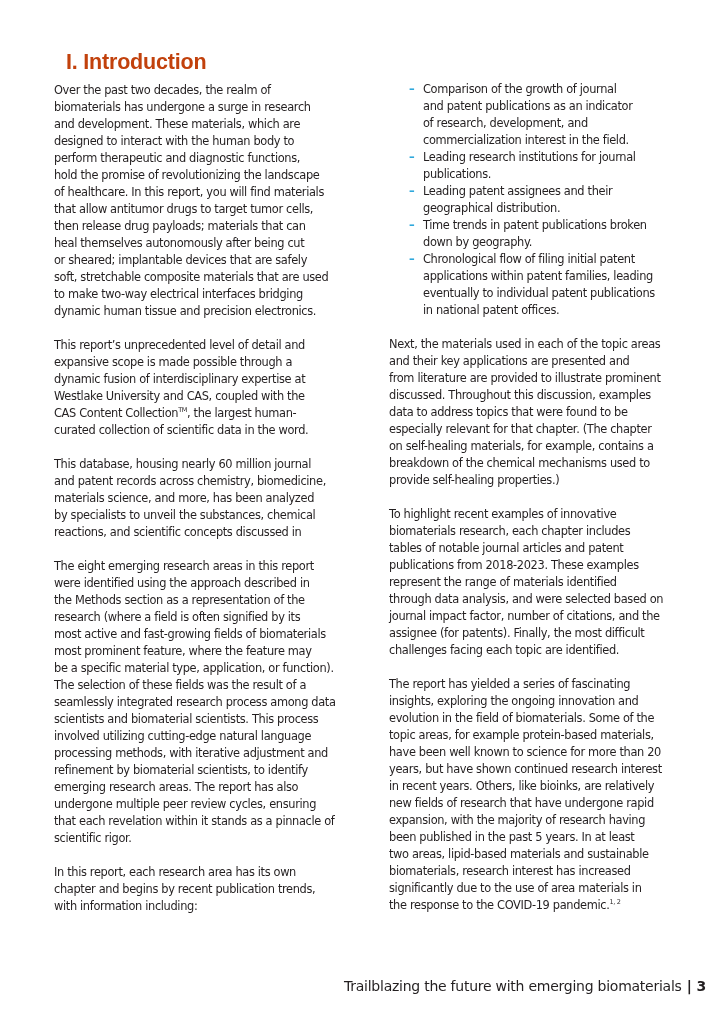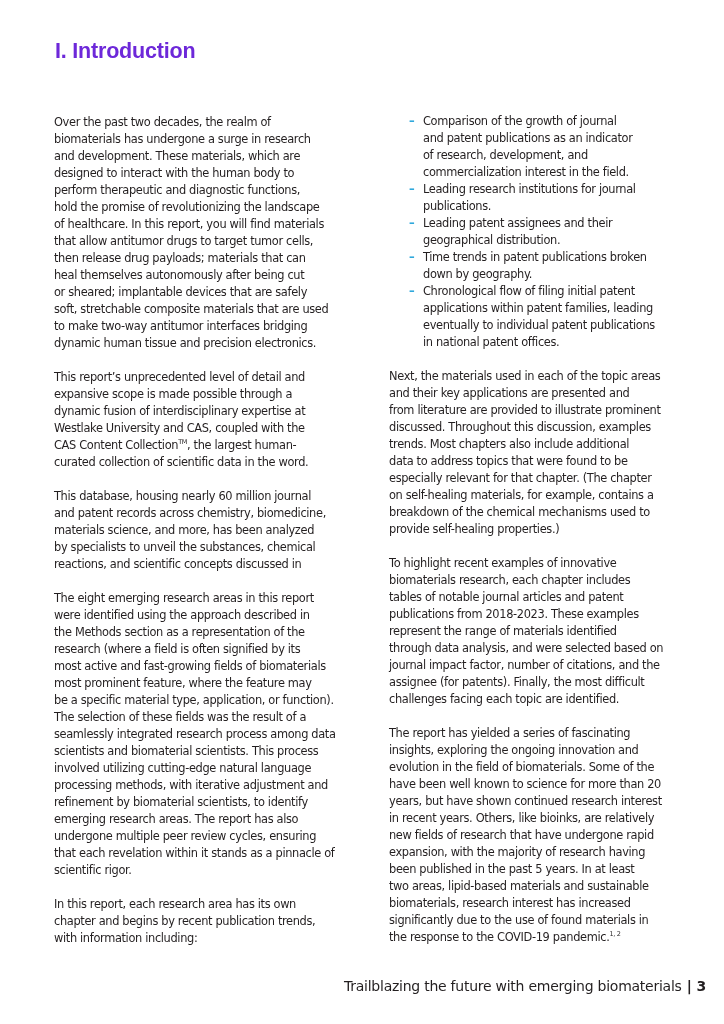--- a/index.html
+++ b/index.html
@@ -1,23 +1,23 @@
 <!DOCTYPE html>
 <html><head>
   <meta charset="utf-8">
   <style>
     html, body { margin: 0; padding: 0; background: #ffffff; }
     body { width: 724px; height: 1024px; position: relative; overflow: hidden;
            font-family: "DejaVu Sans", sans-serif; color: #231f20; }
-    .title { position: absolute; left: 54px; top: 38px; margin: 1px;
+    .title { position: absolute; left: 54px; top: 38px; margin: 12px;
              font-family: "Liberation Sans", sans-serif; font-weight: bold;
-             font-size: 21.5px; color: #6d28d9; letter-spacing: -0.2px; }
+             font-size: 21.5px; color: #c2410c; letter-spacing: -0.2px; }
     .col { position: absolute; top: 82px; width: 310px;
            font-family: "DejaVu Sans", sans-serif; font-size: 11.4px;
-           line-height: 17px; color: #231f20; letter-spacing: -0.35px; margin-top: 32px; }
+           line-height: 17px; color: #231f20; letter-spacing: -0.35px; }
     .col.left { left: 54px; }
     .col.right { left: 389px; top: 81px; width: 318px; }
     .para { margin: 0 0 17px 0; }
     .line { display: block; white-space: nowrap; }
     .bullets { margin: 0 0 17px 0; padding: 0; list-style: none; }
     .bullet { position: relative; padding-left: 34px; }
     .dash { position: absolute; left: 20px; top: 0; color: #2fa8dc; font-weight: bold; }
     sup { font-size: 6.5px; line-height: 0; vertical-align: 5px; }
     .footer { position: absolute; right: 18px; top: 978px;
               font-family: "DejaVu Sans", sans-serif; font-size: 14px; color: #231f20;
@@ -37,21 +37,21 @@
       <span class="line">and development. These materials, which are</span>
       <span class="line">designed to interact with the human body to</span>
       <span class="line">perform therapeutic and diagnostic functions,</span>
       <span class="line">hold the promise of revolutionizing the landscape</span>
       <span class="line">of healthcare. In this report, you will find materials</span>
       <span class="line">that allow antitumor drugs to target tumor cells,</span>
       <span class="line">then release drug payloads; materials that can</span>
       <span class="line">heal themselves autonomously after being cut</span>
       <span class="line">or sheared; implantable devices that are safely</span>
       <span class="line">soft, stretchable composite materials that are used</span>
-      <span class="line">to make two-way antitumor interfaces bridging</span>
+      <span class="line">to make two-way electrical interfaces bridging</span>
       <span class="line">dynamic human tissue and precision electronics.</span>
     </p>
   <p class="para">
     <span class="line">This report’s unprecedented level of detail and</span>
       <span class="line">expansive scope is made possible through a</span>
       <span class="line">dynamic fusion of interdisciplinary expertise at</span>
       <span class="line">Westlake University and CAS, coupled with the</span>
     <span class="line"><span>CAS Content Collection</span><sup>TM</sup><span>, the largest human-</span></span>
     <span class="line">curated collection of scientific data in the word.</span>
   </p>
@@ -118,21 +118,20 @@
         <span class="line">applications within patent families, leading</span>
         <span class="line">eventually to individual patent publications</span>
         <span class="line">in national patent offices.</span>
       </li>
     </ul>
   <p class="para">
       <span class="line">Next, the materials used in each of the topic areas</span>
       <span class="line">and their key applications are presented and</span>
       <span class="line">from literature are provided to illustrate prominent</span>
       <span class="line">discussed. Throughout this discussion, examples</span>
-      <span class="line">trends. Most chapters also include additional</span>
       <span class="line">data to address topics that were found to be</span>
       <span class="line">especially relevant for that chapter. (The chapter</span>
       <span class="line">on self-healing materials, for example, contains a</span>
       <span class="line">breakdown of the chemical mechanisms used to</span>
       <span class="line">provide self-healing properties.)</span>
     </p>
   <p class="para">
       <span class="line">To highlight recent examples of innovative</span>
       <span class="line">biomaterials research, each chapter includes</span>
       <span class="line">tables of notable journal articles and patent</span>
@@ -140,28 +139,29 @@
       <span class="line">represent the range of materials identified</span>
       <span class="line">through data analysis, and were selected based on</span>
       <span class="line">journal impact factor, number of citations, and the</span>
       <span class="line">assignee (for patents). Finally, the most difficult</span>
       <span class="line">challenges facing each topic are identified.</span>
     </p>
   <p class="para">
     <span class="line">The report has yielded a series of fascinating</span>
       <span class="line">insights, exploring the ongoing innovation and</span>
       <span class="line">evolution in the field of biomaterials. Some of the</span>
+      <span class="line">topic areas, for example protein-based materials,</span>
       <span class="line">have been well known to science for more than 20</span>
       <span class="line">years, but have shown continued research interest</span>
       <span class="line">in recent years. Others, like bioinks, are relatively</span>
       <span class="line">new fields of research that have undergone rapid</span>
       <span class="line">expansion, with the majority of research having</span>
       <span class="line">been published in the past 5 years. In at least</span>
       <span class="line">two areas, lipid-based materials and sustainable</span>
       <span class="line">biomaterials, research interest has increased</span>
-      <span class="line">significantly due to the use of found materials in</span>
+      <span class="line">significantly due to the use of area materials in</span>
     <span class="line"><span>the response to the COVID-19 pandemic.</span><sup>1, 2</sup></span>
   </p>
 </div>
 
 <div class="footer">
   <span>Trailblazing the future with emerging biomaterials</span><span class="sep">|</span><span class="pg">3</span>
 </div>
 
 </body></html>

